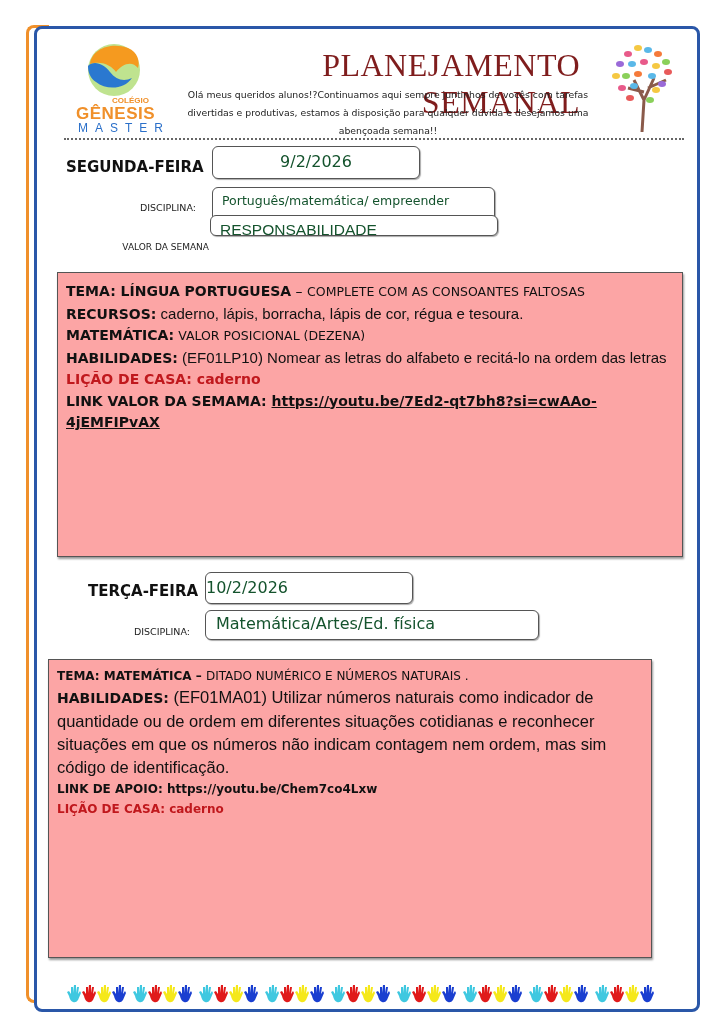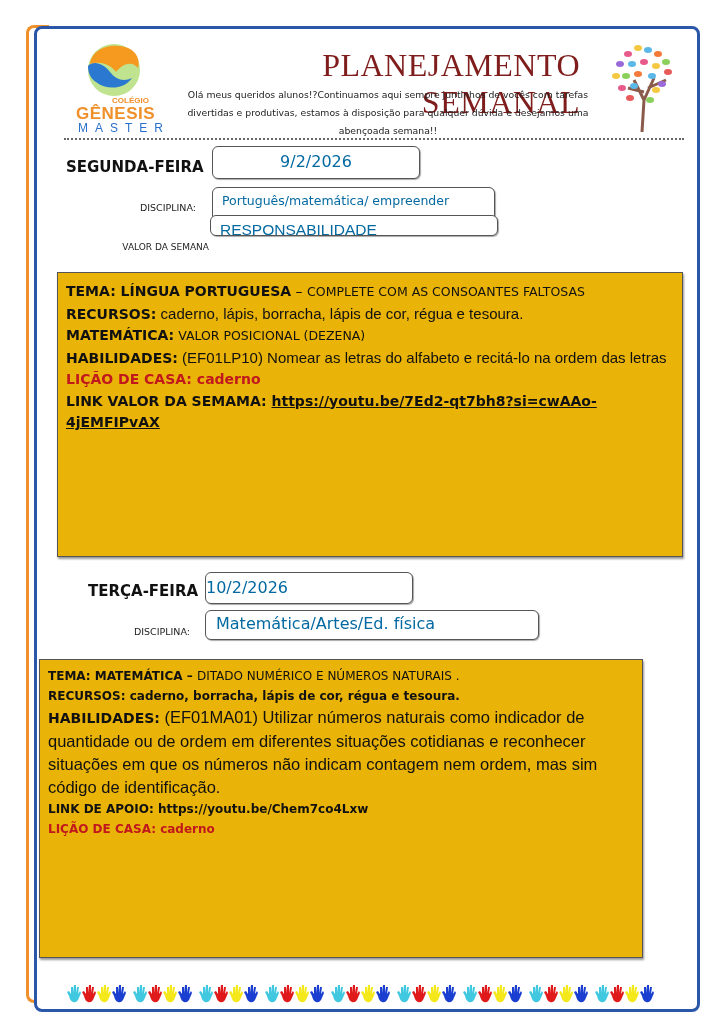--- a/index.html
+++ b/index.html
@@ -14,23 +14,23 @@
 
   .title { position:absolute; left:200px; top:47px; width:380px; text-align:right; font-size:32px; color:#7f1d1d; letter-spacing:0.5px; font-family:Liberation Serif, serif; font-weight:normal; }
   .greeting { position:absolute; left:178px; top:86px; width:420px; text-align:center; font-size:9.3px; line-height:18px; color:#222; font-family:"DejaVu Sans", sans-serif; }
 
   .tree { position:absolute; left:608px; top:40px; width:70px; height:92px; }
 
   .dotted { position:absolute; left:64px; top:138px; width:620px; border-top:2px dotted #666; }
 
   .day-label { position:absolute; font-weight:bold; font-size:15px; font-family:"DejaVu Sans", sans-serif; color:#111; }
   .small-label { position:absolute; font-size:9.5px; color:#222; font-family:"DejaVu Sans", sans-serif; text-align:right; }
-  .rbox { position:absolute; border:1.5px solid #555; border-radius:6px; background:#fff; box-shadow:1px 1px 1px #aaa; font-family:"DejaVu Sans", sans-serif; color:#0369a1; box-sizing:border-box; }
-
-  .content-box { position:absolute; border:1.5px solid #555; background:#eab308; box-shadow:1px 2px 2px #999; box-sizing:border-box; }
+  .rbox { position:absolute; border:1.5px solid #555; border-radius:6px; background:#fff; box-shadow:1px 1px 1px #aaa; font-family:"DejaVu Sans", sans-serif; color:#14532d; box-sizing:border-box; }
+
+  .content-box { position:absolute; border:1.5px solid #555; background:#fca5a5; box-shadow:1px 2px 2px #999; box-sizing:border-box; }
   .c1 { font-family:"DejaVu Sans", sans-serif; font-size:14px; line-height:21.5px; padding:8px 8px 0 8px; color:#111; }
   .c1 .b { font-weight:bold; }
   .c1 .light { font-size:12.5px; }
   .c1 .arial { font-family:"Liberation Sans", sans-serif; font-size:15px; }
   .red { color:#c0181d; }
   .u { text-decoration:underline; font-weight:bold; }
 
   .c2 { font-family:"DejaVu Sans", sans-serif; padding:6px 8px 0 8px; color:#111; }
   .c2 .line-s { font-size:12px; line-height:20px; }
   .c2 .b { font-weight:bold; }
@@ -115,26 +115,25 @@
     </div>
   </div>
 </div>
 
 <div class="day-label" style="left:88px; top:582px;">TERÇA-FEIRA</div>
 <div class="rbox" style="left:205px; top:572px; width:208px; height:32px; font-size:16px; text-align:left; line-height:29px;">10/2/2026</div>
 
 <div class="small-label" style="left:94px; top:626px; width:96px;">DISCIPLINA:</div>
 <div class="rbox" style="left:205px; top:610px; width:334px; height:30px; font-size:16px; padding:3px 0 0 10px;">Matemática/Artes/Ed. física</div>
 
-<div class="content-box" style="left:39px; top:659px; width:604px; height:299px;">
+<div class="content-box" style="left:48px; top:659px; width:604px; height:299px;">
   <div class="c2">
     <div class="line-s">
       <span class="b">TEMA: MATEMÁTICA – </span><span>DITADO NUMÉRICO  E NÚMEROS NATURAIS .</span>
     </div>
-    <div class="line-s b">RECURSOS: caderno, borracha, lápis de cor, régua e tesoura.</div>
     <div class="hab">
       <span class="bl">HABILIDADES:</span><span> (EF01MA01) Utilizar números naturais como indicador de quantidade ou de ordem em diferentes situações cotidianas e reconhecer situações em que os números não indicam contagem nem ordem, mas sim código de identificação.</span>
     </div>
     <div class="line-s b">LINK DE APOIO: https://youtu.be/Chem7co4Lxw</div>
     <div class="line-s b red">LIÇÃO DE CASA: caderno</div>
   </div>
 </div>
 
 <div class="hands" id="hands">
     <div class="hand-group">

